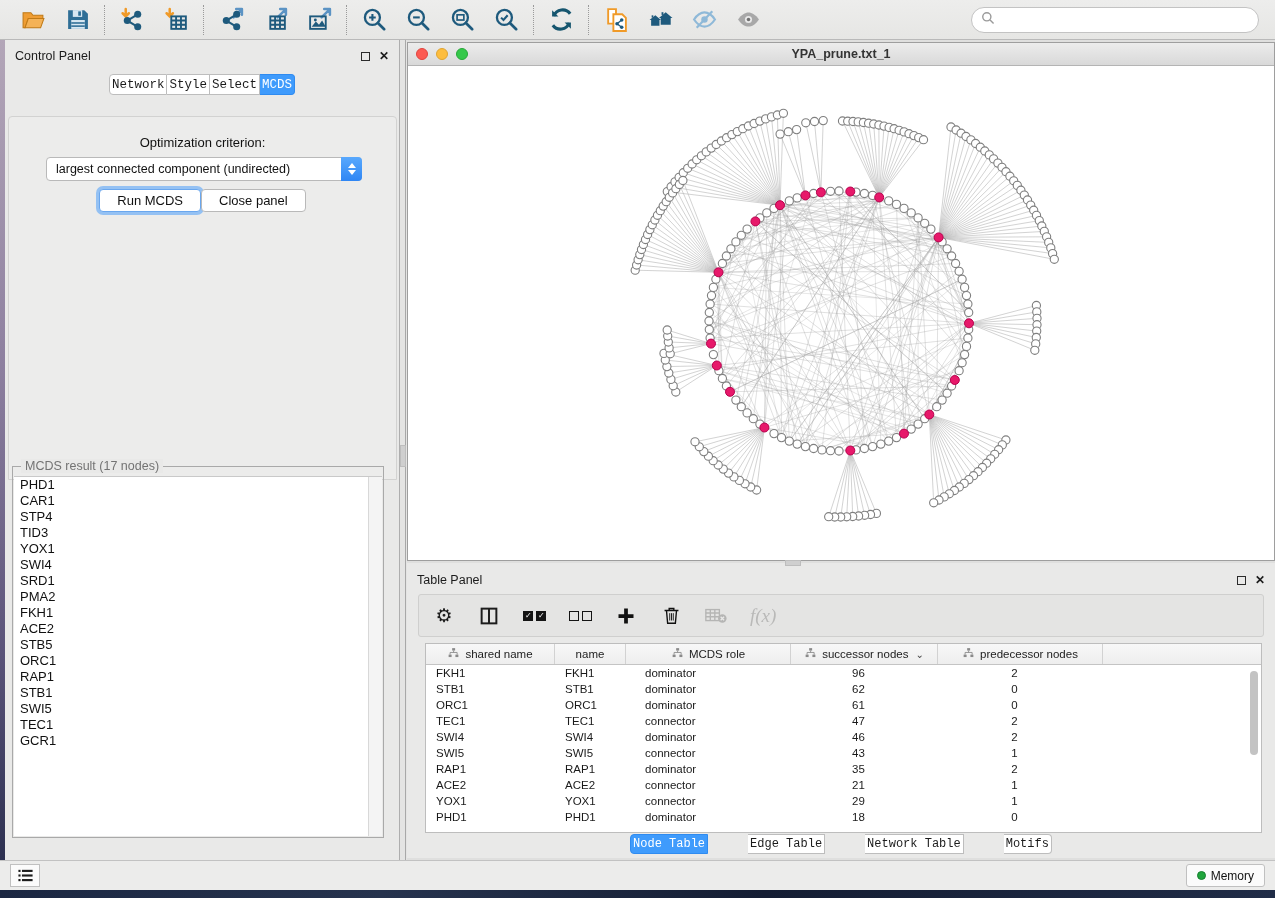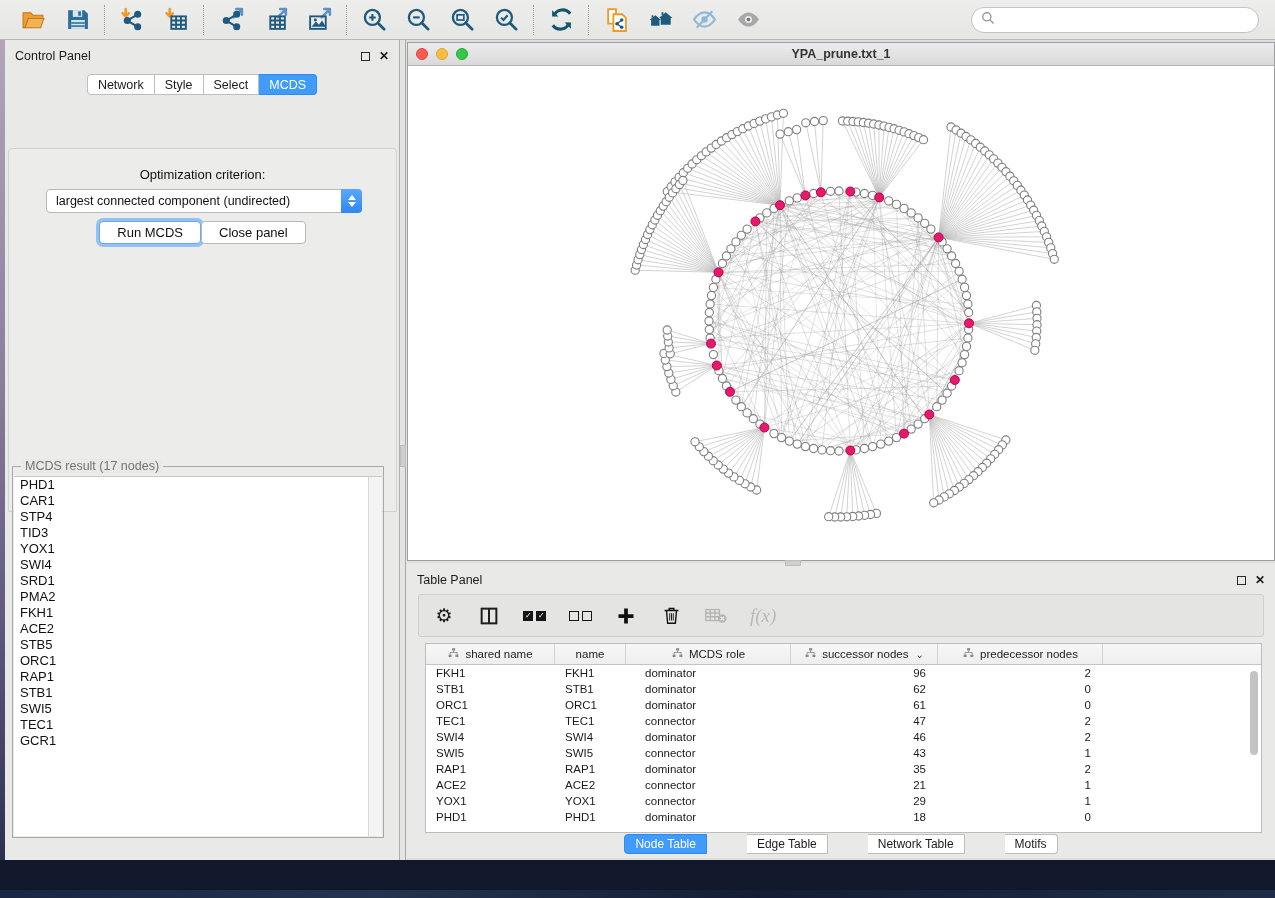--- a/index.html
+++ b/index.html
@@ -28,27 +28,27 @@
   
   .control-panel { position:absolute; left:5px; top:40px; width:395px; height:820px;
     background:#e9e9e8; border-right:1px solid #aeaeae; }
   .panel-head { height:26px; display:flex; align-items:center; padding:6px 10px 0 10px; }
   .panel-title { font-size:12.5px; color:#1b1b1b; }
   .panel-head-btns { margin-left:auto; display:flex; align-items:center; gap:9px; }
   .float-box { width:9px; height:9px; border:1.4px solid #2b2b2b; background:transparent; }
   .close-x { font-size:12px; font-weight:bold; color:#1b1b1b; line-height:10px; }
 
   .seg-tabs { display:flex; justify-content:center; margin-top:8px; }
-  .seg { height:21px; padding:0 10px; display:flex; align-items:center; font-size:12.5px;
-    background:#fff; border:1px solid #bdbdbd; border-left:none; color:#1b1b1b; }
+  .seg { height:21px; padding:0 2px; display:flex; align-items:center; font-size:12.5px;
+    background:#fff; border:1px solid #bdbdbd; border-left:none; color:#1b1b1b;font-family:Liberation Mono, monospace; }
   .seg:first-child { border-left:1px solid #bdbdbd; border-radius:4px 0 0 4px; }
   .seg:last-child { border-radius:0 4px 4px 0; }
   .seg.sel { background:#3f9bfc; border-color:#2f8bf0; color:#fff; }
 
-  .cp-inset { position:absolute; left:3px; top:108px; width:389px; height:364px;
+  .cp-inset { position:absolute; left:3px; top:76px; width:389px; height:364px;
     background:#ececeb; border:1px solid #d2d2d1; border-radius:4px 4px 0 0; }
   .opt-label { text-align:center; margin-top:18px; font-size:13px; color:#111; }
   .dropdown { position:absolute; left:37px; top:40px; width:316px; height:24px;
     background:#fff; border:1px solid #b9b9b9; border-radius:4px; display:flex; align-items:center; }
   .dropdown .dd-text { flex:1; font-size:12.5px; color:#111; padding-left:9px; white-space:nowrap; }
   .dd-stepper { width:21px; height:24px; margin:-1px -1px -1px 0; border-radius:0 4px 4px 0;
     background:linear-gradient(#59a9fd,#2f86f4); display:flex; flex-direction:column;
     align-items:center; justify-content:center; gap:2px; }
   .tri-up { width:0; height:0; border-left:4px solid transparent; border-right:4px solid transparent; border-bottom:5px solid #fff; }
   .tri-dn { width:0; height:0; border-left:4px solid transparent; border-right:4px solid transparent; border-top:5px solid #fff; }
@@ -104,21 +104,21 @@
   .cbx.checked:after { content:"✓"; color:#fff; font-size:8px; position:absolute; left:1px; top:-1px; }
 
   .data-table { position:absolute; left:18px; top:80px; width:837px; height:190px;
     background:#fff; border:1px solid #bdbdbd; }
   .dt-header { display:flex; height:21px; background:linear-gradient(#f8f8f8,#eeeeee);
     border-bottom:1px solid #c4c4c4; }
   .dt-hcell { display:flex; align-items:center; justify-content:center; gap:5px;
     font-size:11.5px; color:#1c1c1c; border-right:1px solid #d2d2d2; overflow:hidden; }
   .dt-row { display:flex; height:16px; }
   .dt-cell { font-size:11.5px; color:#1a1a1a; line-height:16px; white-space:nowrap; overflow:hidden; }
-  .num { text-align:right; }
+  .num { text-align:center; }
   .sort-arrow { font-size:10px; color:#444; margin-left:2px; }
   .dt-scroll { position:absolute; right:1px; top:25px; width:12px; height:160px; }
   .dt-thumb { position:absolute; left:2px; top:2px; width:8px; height:84px; background:#c3c3c3; border-radius:4px; }
 
   .bottom-tabs { position:absolute; left:0; top:271px; width:100%; display:flex; justify-content:center; }
   .bottom-tabs .seg { height:20px; font-size:12px; }
 
   
   .statusbar { position:absolute; left:0; top:860px; width:1275px; height:30px;
     background:#ececeb; border-top:1px solid #c2c2c2; display:flex; align-items:center; padding:0 10px; }
@@ -1201,15 +1201,33 @@
 
       <div class="bottom-tabs seg-tabs" id="table-tabs" style="margin-top:0;gap:40px;">
           <div class="seg sel">Node Table</div>
           <div class="seg">Edge Table</div>
           <div class="seg">Network Table</div>
           <div class="seg">Motifs</div>
         </div>
     </div>
   </div>
 
+  <div class="statusbar">
+    <div class="status-btn">
+      <svg width="17" height="15" viewBox="0 0 24 20">
+          <g fill="#1c1c1c">
+            <rect x="2" y="2" width="3" height="3"></rect>
+            <rect x="7" y="2" width="15" height="3"></rect>
+            <rect x="2" y="8.5" width="3" height="3"></rect>
+            <rect x="7" y="8.5" width="15" height="3"></rect>
+            <rect x="2" y="15" width="3" height="3"></rect>
+            <rect x="7" y="15" width="15" height="3"></rect>
+          </g>
+        </svg>
+    </div>
+    <div class="memory-btn">
+      <span class="mem-dot"></span>
+      <span>Memory</span>
+    </div>
+  </div>
 
   <div class="desktop-bottom"></div>
 </div>
 
 </body></html>

